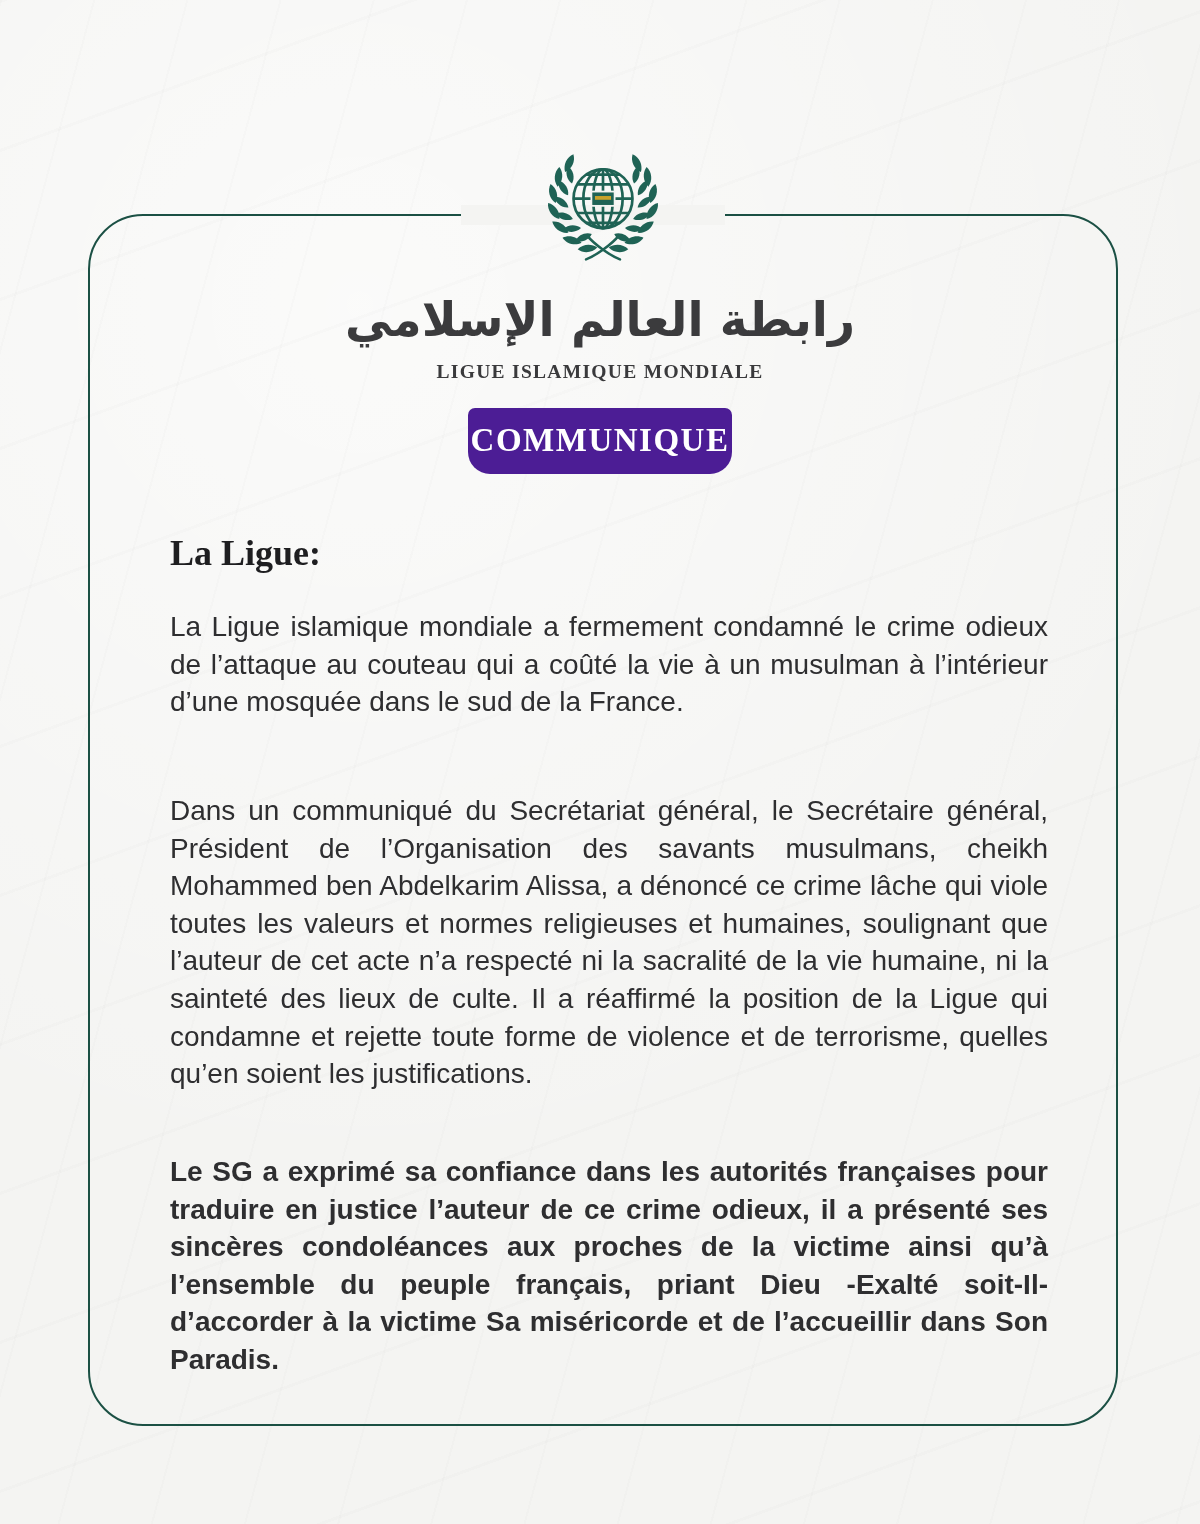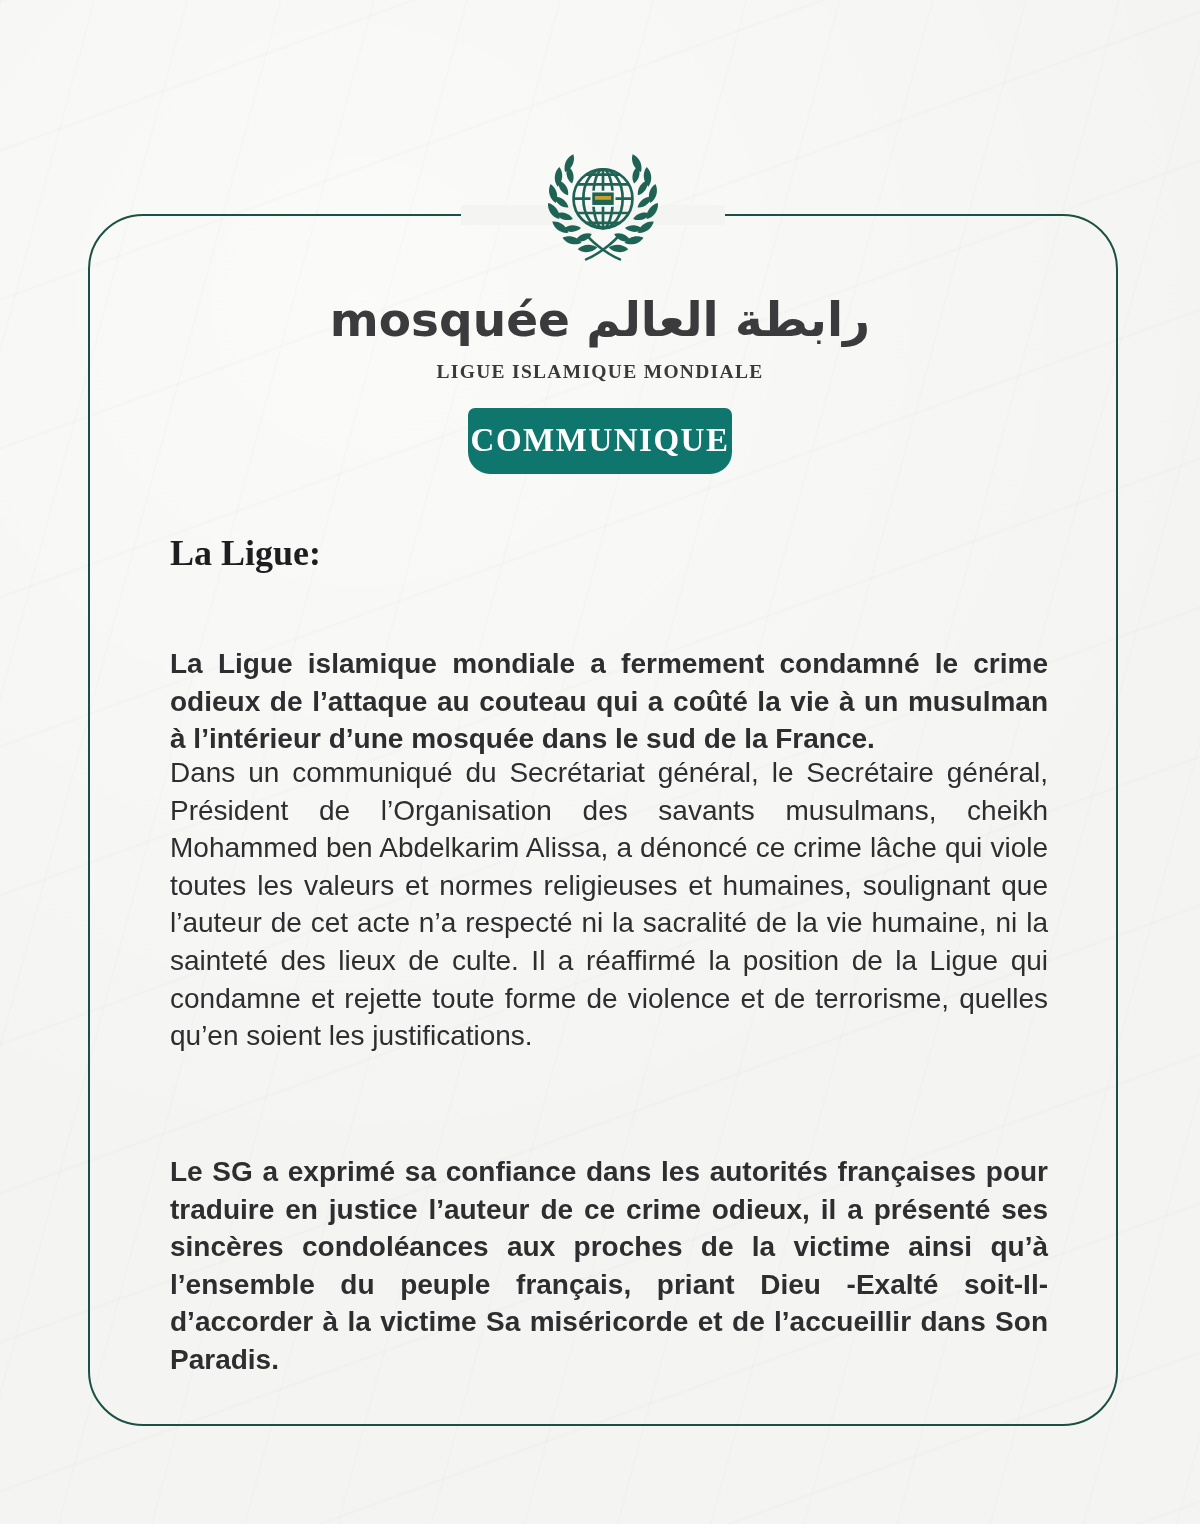--- a/index.html
+++ b/index.html
@@ -72,21 +72,21 @@
     color: #3a3a3c;
   }
 
   .banner {
     position: absolute;
     left: 50%;
     transform: translateX(-50%);
     top: 408px;
     width: 264px;
     height: 66px;
-    background: #0f766e;
+    background: #4c1d95;
     border-radius: 7px 7px 22px 22px;
     text-align: center;
   }
   .banner-label {
     font-family: "Liberation Serif", "DejaVu Serif", serif;
     font-weight: bold;
     font-size: 33px;
     letter-spacing: 1.5px;
     line-height: 64px;
     color: #ffffff;
@@ -107,22 +107,22 @@
   .body-paragraph {
     position: absolute;
     left: 170px;
     width: 878px;
     font-size: 28px;
     line-height: 37.6px;
     color: #2e2e30;
     text-align: justify;
     text-justify: inter-word;
   }
-  .p1 { top: 645px; font-weight: bold; }
-  .p2 { top: 754px; }
+  .p1 { top: 608px; }
+  .p2 { top: 792px; }
   .p3 { top: 1153px; font-weight: bold; }
 
   .stroke-green { fill: none; stroke: #1f6355; }
 </style>
 </head>
 <body>
 
 <div class="card"></div>
 
 <div class="border-mask"></div>
@@ -179,21 +179,21 @@
     <use href="#lf" transform="rotate(-43 75 56) translate(75 0) rotate(68)"></use>
     <use href="#lf" transform="rotate(-153 75 56) translate(75 10) rotate(40) scale(0.9)"></use>
     <use href="#lf" transform="rotate(-133 75 56) translate(75 10) rotate(40) scale(0.9)"></use>
     <use href="#lf" transform="rotate(-113 75 56) translate(75 10) rotate(40) scale(0.9)"></use>
     <use href="#lf" transform="rotate(-93 75 56) translate(75 10) rotate(40) scale(0.9)"></use>
     <use href="#lf" transform="rotate(-73 75 56) translate(75 10) rotate(40) scale(0.9)"></use>
     <use href="#lf" transform="rotate(-53 75 56) translate(75 10) rotate(40) scale(0.9)"></use>
   </g>
 </svg>
 
-<div class="arabic-name" dir="rtl" lang="ar">رابطة العالم mosquée</div>
+<div class="arabic-name" dir="rtl" lang="ar">رابطة العالم الإسلامي</div>
 
 <div class="org-name">LIGUE ISLAMIQUE MONDIALE</div>
 
 <div class="banner">
   <span class="banner-label">COMMUNIQUE</span>
 </div>
 
 <div class="dateline">La Ligue:</div>
 
 <p class="body-paragraph p1">La Ligue islamique mondiale a fermement condamné le crime odieux de l’attaque au couteau qui a coûté la vie à un musulman à l’intérieur d’une mosquée dans le sud de la France.</p>

